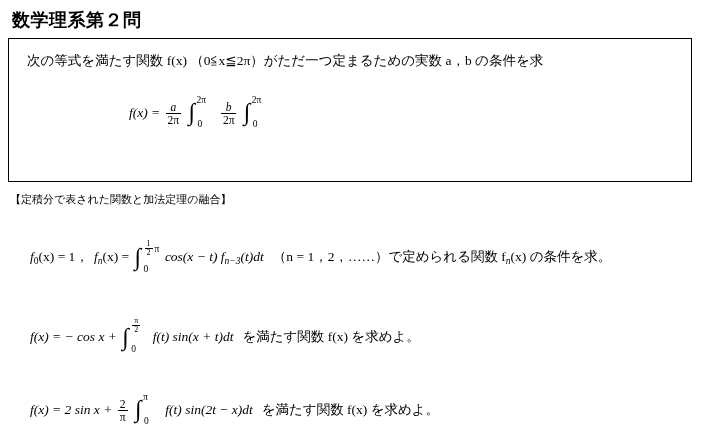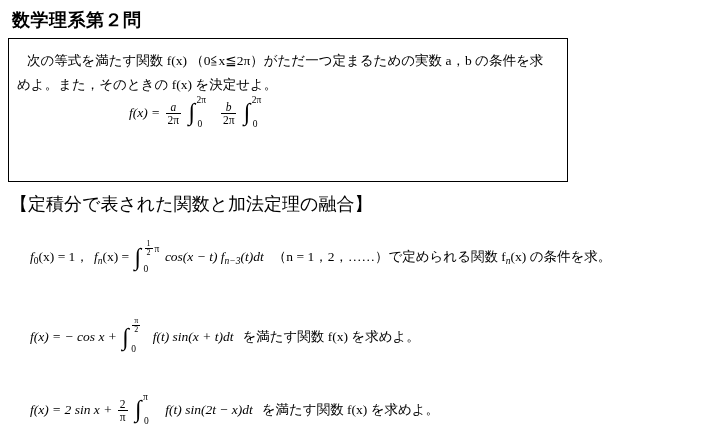--- a/index.html
+++ b/index.html
@@ -25,21 +25,21 @@
     left: 12px;
     top: 8px;
     font-size: 18px;
     font-weight: bold;
     letter-spacing: 0.5px;
   }
   .problem-box {
     position: absolute;
     left: 8px;
     top: 38px;
-    width: 560px;
+    width: 684px;
     height: 144px;
     border: 1px solid #000000;
     box-sizing: border-box;
   }
   .p-line {
     position: absolute;
     font-size: 13.5px;
     line-height: 1.5;
     white-space: nowrap;
   }
@@ -52,21 +52,21 @@
     left: 120px;
     top: 62px;
     font-size: 13.5px;
     white-space: nowrap;
   }
 
   .section-head {
     position: absolute;
     left: 10px;
     top: 192px;
-    font-size: 18px;
+    font-size: 11px;
   }
 
   .q {
     position: absolute;
     font-size: 13.5px;
     white-space: nowrap;
   }
   .q1 { left: 30px; top: 248px; }
   .q2 { left: 30px; top: 328px; }
   .q3 { left: 30px; top: 398px; }
@@ -120,21 +120,20 @@
 </head>
 <body>
 
 <div class="page">
 
   <div class="title">数学理系第２問</div>
 
   <div class="problem-box">
 
     <div class="p-line p-line-1">次の等式を満たす関数 f(x) （0≦x≦2π）がただ一つ定まるための実数 a，b の条件を求</div>
-    <div class="p-line p-line-2">めよ。また，そのときの f(x) を決定せよ。</div>
 
     <div class="formula-main">
       <span class="mi">f(x) =</span>
       <span class="mfrac">
         <span class="num mi">a</span>
         <span class="den">2π</span>
       </span>
       <span class="intg">
         <span class="sym">∫</span>
         <span class="up">2π</span>

